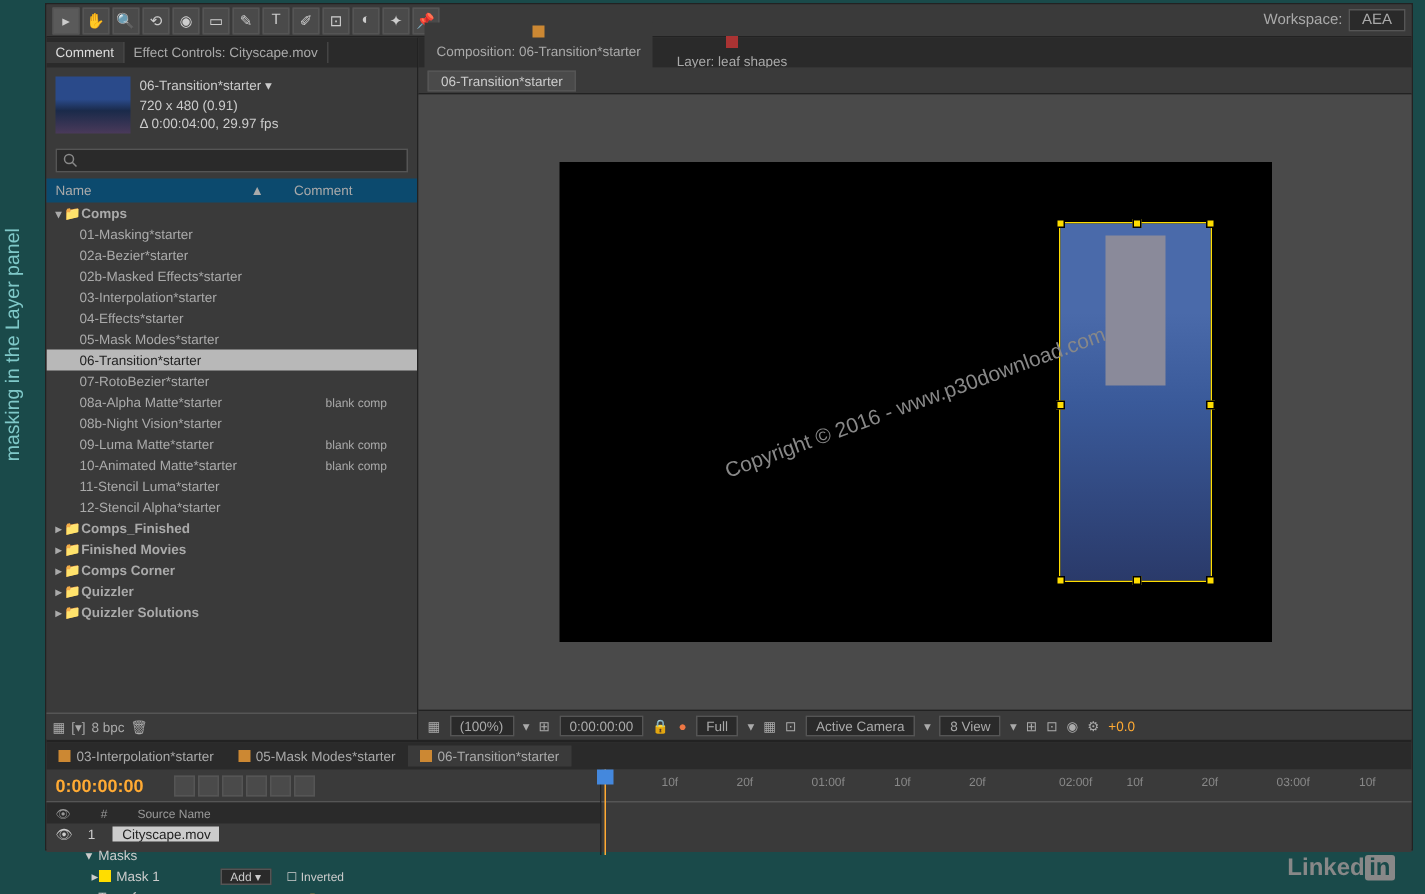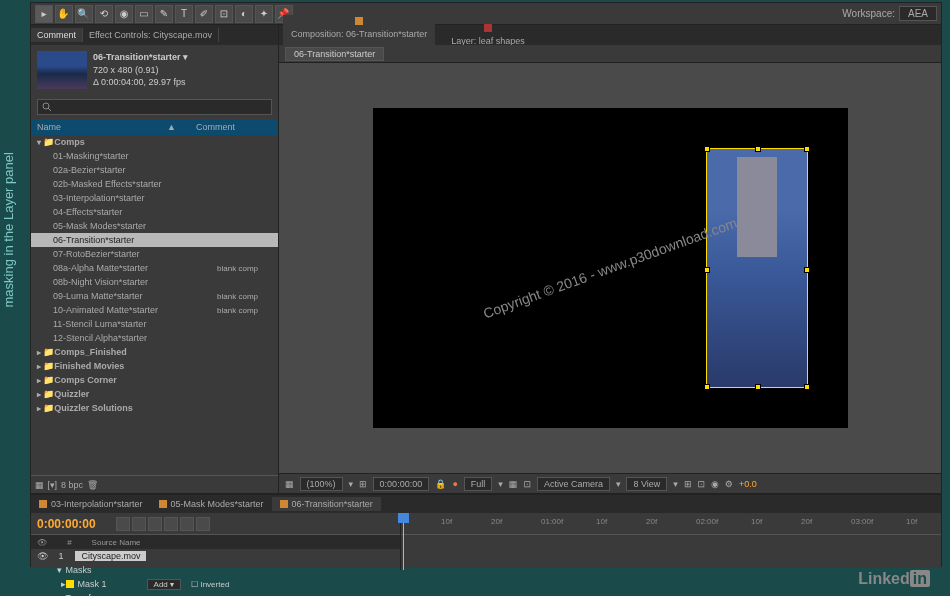--- a/index.html
+++ b/index.html
@@ -13,21 +13,21 @@
 .workspace-label { color: #aaa; font-size: 10px; display: flex; align-items: center; gap: 4px; }
 .ws-value { background: #2a2a2a; padding: 1px 8px; border: 1px solid #555; }
 .main-area { display: flex; height: 468px; }
 .left-panel { width: 248px; background: #3a3a3a; border-right: 1px solid #222; display: flex; flex-direction: column; }
 .panel-tabs { height: 20px; background: #2a2a2a; display: flex; align-items: center; }
 .panel-tab { padding: 2px 6px; color: #aaa; font-size: 9px; border-right: 1px solid #444; }
 .panel-tab.active { background: #3a3a3a; color: #ddd; }
 .comp-info { padding: 6px; display: flex; gap: 6px; }
 .thumb { width: 50px; height: 38px; background: linear-gradient(to bottom, #2a4a8a 40%, #1a2a4a 60%, #4a3a5a); flex-shrink: 0; }
 .comp-details { color: #ccc; font-size: 9px; line-height: 1.4; }
-.comp-name { font-weight: bold; }
+.comp-name { font-weight: normal; }
 .search-box { margin: 4px 6px; height: 16px; background: #2a2a2a; border: 1px solid #555; display: flex; align-items: center; padding: 0 4px; }
 .search-box svg { width: 10px; height: 10px; }
 .project-header { height: 16px; background: #0c4a6e; display: flex; color: #aaa; font-size: 9px; align-items: center; padding: 0 6px; }
 .col-name { width: 130px; }
 .project-tree { flex: 1; overflow-y: auto; color: #aaa; font-size: 9px; }
 .tree-item { height: 14px; display: flex; align-items: center; padding-left: 6px; cursor: pointer; }
 .tree-item.folder { font-weight: bold; }
 .tree-item.selected { background: #b8b8b8; color: #222; }
 .tree-indent-1 { padding-left: 22px; }
 .arrow { font-size: 8px; margin-right: 2px; }
@@ -300,21 +300,21 @@
           <span class="reset-link">Reset</span>
         </div>
       </div>
       <div class="tl-right">
         <div class="ruler">
           <span class="ruler-mark" style="left:40px">10f</span>
           <span class="ruler-mark" style="left:90px">20f</span>
           <span class="ruler-mark" style="left:140px">01:00f</span>
           <span class="ruler-mark" style="left:195px">10f</span>
           <span class="ruler-mark" style="left:245px">20f</span>
-          <span class="ruler-mark" style="left:295px">02:00f</span>
+          <span class="ruler-mark" style="left:305px">02:00f</span>
           <span class="ruler-mark" style="left:350px">10f</span>
           <span class="ruler-mark" style="left:400px">20f</span>
           <span class="ruler-mark" style="left:450px">03:00f</span>
           <span class="ruler-mark" style="left:505px">10f</span>
         </div>
         <div class="playhead"></div>
       </div>
     </div>
   </div>
 </div>

